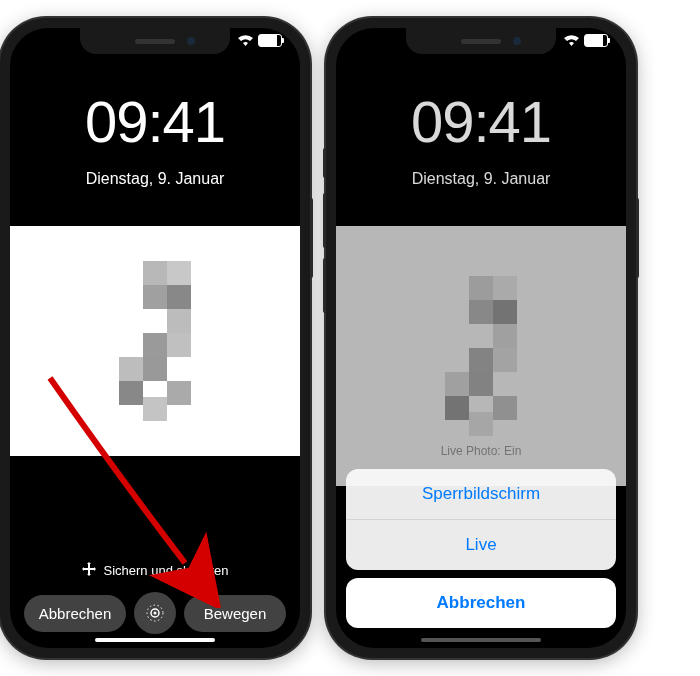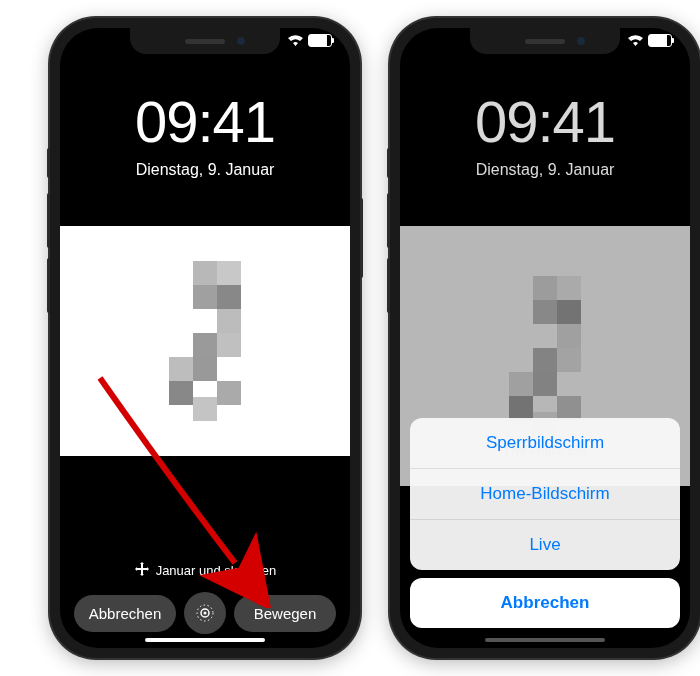--- a/index.html
+++ b/index.html
@@ -1,31 +1,31 @@
 <!DOCTYPE html>
 <html><head>
 <meta charset="utf-8">
 <style>
   html,body{margin:0;padding:0;background:#fff;font-family:-apple-system,Helvetica,Arial,sans-serif}
-  .stage{width:700px;height:676px;position:relative;display:flex;justify-content:flex-end;align-items:center;gap:30px}
+  .stage{width:700px;height:676px;position:relative;display:flex;justify-content:flex-start;align-items:center;gap:16px}
   .phone{width:310px;height:640px;background:#1a1a1a;border-radius:46px;padding:10px;box-sizing:border-box;position:relative;box-shadow:0 0 0 2px #333, 0 4px 20px rgba(0,0,0,.3)}
   .phone::before{content:"";position:absolute;left:-3px;top:130px;width:3px;height:30px;background:#2a2a2a;border-radius:2px 0 0 2px}
   .phone::after{content:"";position:absolute;left:-3px;top:175px;width:3px;height:55px;background:#2a2a2a;border-radius:2px 0 0 2px;box-shadow:0 65px 0 #2a2a2a}
   .rbtn{position:absolute;right:-3px;top:180px;width:3px;height:80px;background:#2a2a2a;border-radius:0 2px 2px 0}
   .screen{width:100%;height:100%;background:#000;border-radius:38px;overflow:hidden;position:relative}
   .notch{position:absolute;top:0;left:50%;transform:translateX(-50%);width:150px;height:26px;background:#1a1a1a;border-radius:0 0 16px 16px;z-index:50;display:flex;align-items:center;justify-content:center;gap:30px}
   .speaker{width:40px;height:5px;background:#333;border-radius:3px}
   .cam{width:8px;height:8px;background:#1a2a3a;border-radius:50%;position:absolute;right:35px}
   .status{position:absolute;top:6px;right:18px;display:flex;align-items:center;gap:5px;z-index:40}
   .wifi{color:#fff;font-size:13px}
   .batt{width:22px;height:11px;border:1px solid #fff;border-radius:3px;position:relative;background:linear-gradient(to right,#fff 80%,transparent 80%)}
   .batt::after{content:"";position:absolute;right:-3px;top:3px;width:2px;height:5px;background:#fff;border-radius:0 1px 1px 0}
   .clock-area{text-align:center;color:#fff;padding-top:60px}
   .time{font-size:58px;font-weight:300;letter-spacing:-1px}
-  .date{font-size:16px;margin-top:6px}
+  .date{font-size:16px;margin-top:15px}
   .wallpaper{position:absolute;top:198px;left:0;right:0;height:230px;background:#fff;display:flex;align-items:center;justify-content:center}
   .wallpaper.dim{background:#d8d8d8;top:198px;height:260px}
   .pixelated{width:120px;height:160px;position:relative}
   .px{position:absolute;width:24px;height:24px}
   .bottom{position:absolute;bottom:0;left:0;right:0;padding:0 14px 14px;color:#fff;text-align:center}
   .hint-row{display:flex;align-items:center;justify-content:center;gap:6px;font-size:13px;margin-bottom:14px}
   .button-row{display:flex;align-items:center;justify-content:space-between;gap:8px}
   .pill{flex:1;background:rgba(120,120,120,.55);color:#fff;border-radius:20px;padding:10px 8px;font-size:15px;text-align:center}
   .live-btn{width:42px;height:42px;background:rgba(120,120,120,.55);border-radius:50%;display:flex;align-items:center;justify-content:center;flex:0 0 42px}
   .home-ind{position:absolute;bottom:6px;left:50%;transform:translateX(-50%);width:120px;height:4px;background:#fff;border-radius:3px;z-index:60}
@@ -74,21 +74,21 @@
             <div class="px" style="left: 24px; top: 120px; background: rgb(136, 136, 136);"></div>
             <div class="px" style="left: 72px; top: 120px; background: rgb(170, 170, 170);"></div>
             <div class="px" style="left: 48px; top: 136px; background: rgb(196, 196, 196);"></div>
           </div>
       </div>
       <div class="bottom">
         <div class="hint-row">
           <svg width="16" height="16" viewBox="0 0 16 16">
               <path fill="#fff" d="M8 0l2 2H9v4h4V5l2 2-2 2V8H9v4h1l-2 2-2-2h1V8H3v1L1 7l2-2v1h4V2H6z"></path>
             </svg>
-          <span>Januar und skalieren</span>
+          <span>Sichern und skalieren</span>
         </div>
         <div class="button-row">
           <div class="pill">Abbrechen</div>
           <div class="live-btn">
             <svg width="22" height="22" viewBox="0 0 22 22">
                 <circle cx="11" cy="11" r="4" fill="none" stroke="#fff" stroke-width="1.5"></circle>
                 <circle cx="11" cy="11" r="8" fill="none" stroke="#fff" stroke-width="1" stroke-dasharray="1.5 2.5"></circle>
                 <circle cx="11" cy="11" r="1.5" fill="#fff"></circle>
               </svg>
           </div>
@@ -139,21 +139,20 @@
             <div class="px" style="left: 24px; top: 120px; background: rgb(136, 136, 136);"></div>
             <div class="px" style="left: 72px; top: 120px; background: rgb(170, 170, 170);"></div>
             <div class="px" style="left: 48px; top: 136px; background: rgb(196, 196, 196);"></div>
           </div>
       </div>
       <div class="live-hint">Live Photo: Ein</div>
       <div class="overlay-dim"></div>
       <div class="sheet">
         <div class="sheet-group">
           <div class="sheet-item">Sperrbildschirm</div>
-          <div class="sheet-item">Home-Bildschirm</div>
           <div class="sheet-item">Live</div>
         </div>
         <div class="sheet-cancel">Abbrechen</div>
       </div>
       <div class="home-ind" style="background:#555"></div>
     </div>
   </div>
 
 </div>
 

